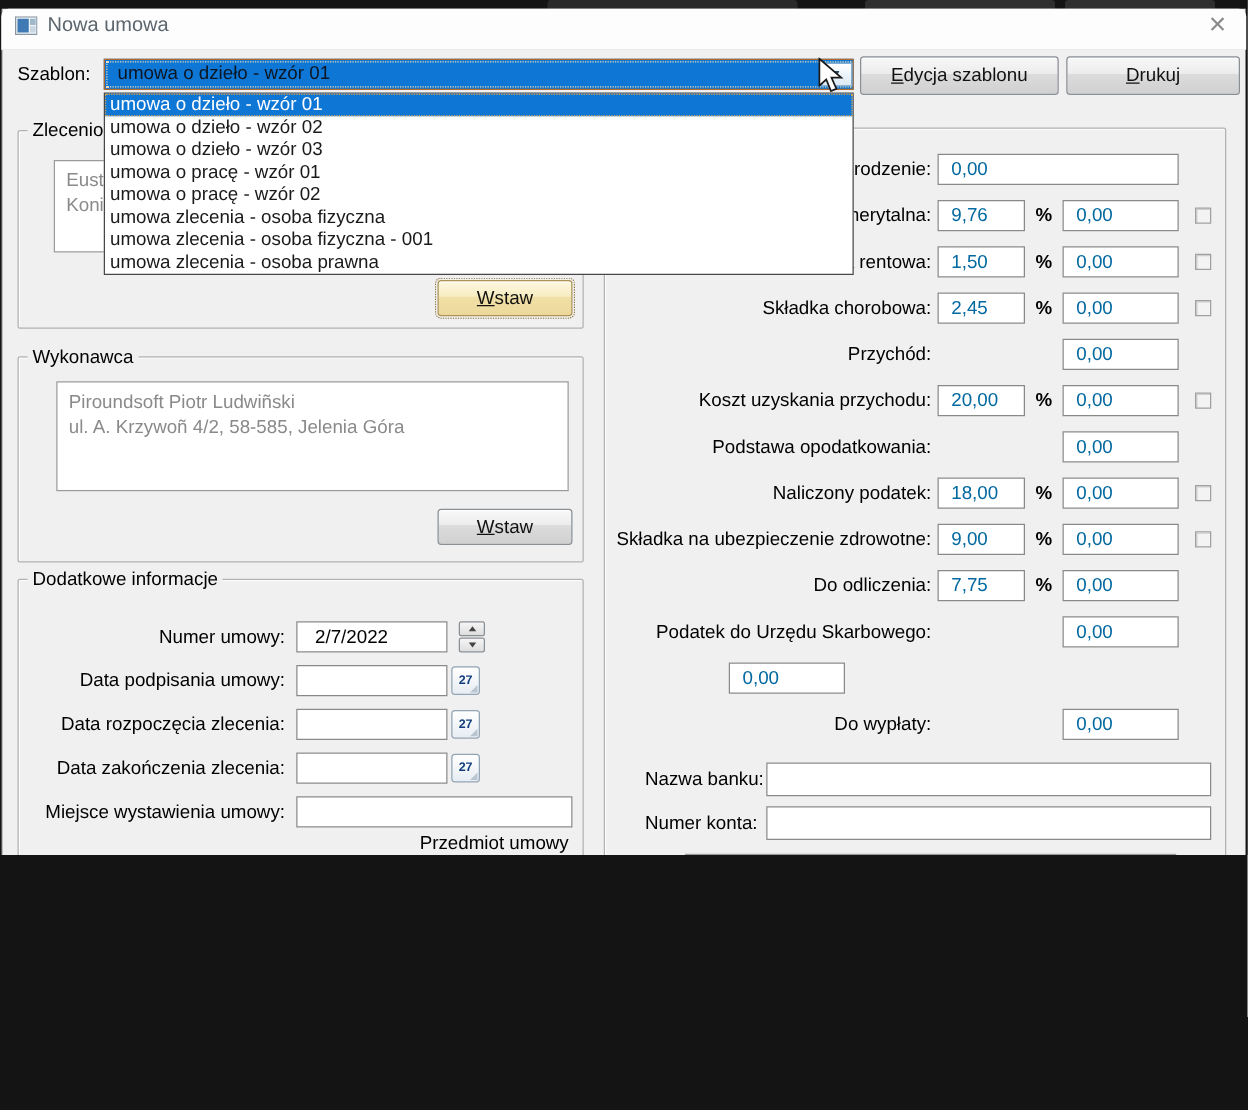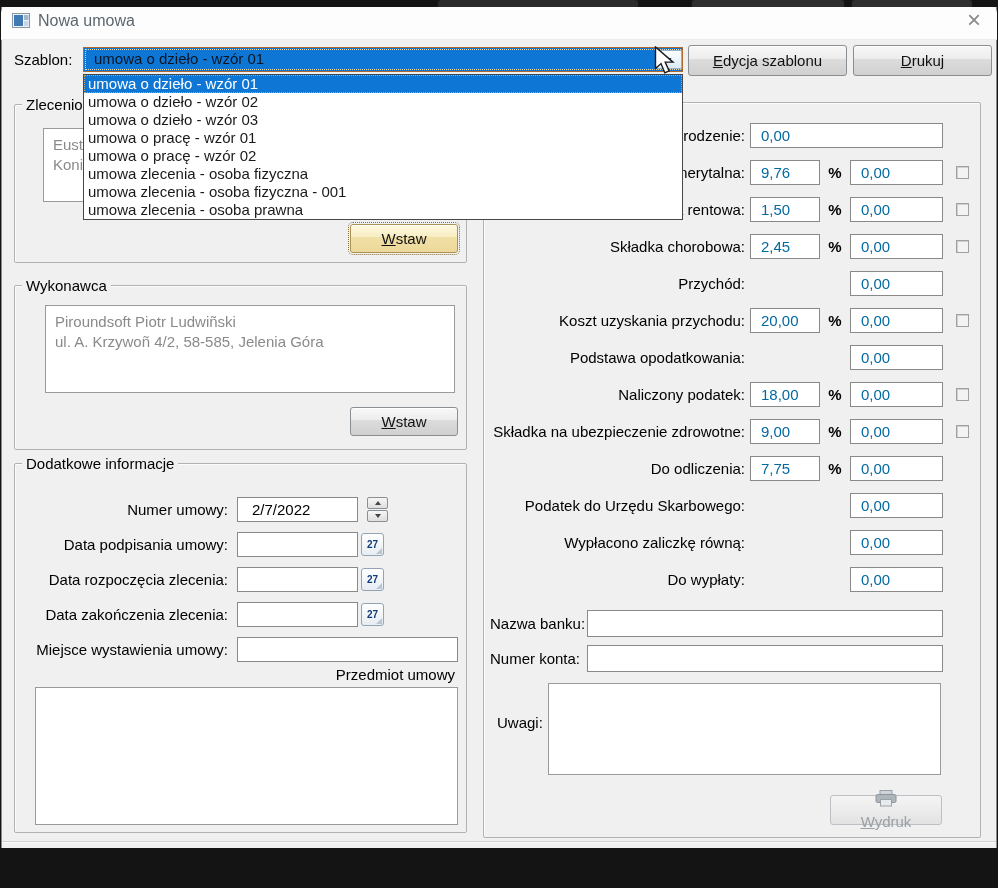--- a/index.html
+++ b/index.html
@@ -1,17 +1,17 @@
 <!DOCTYPE html>
 <html><head>
 <meta charset="utf-8">
 <style>
   html,body{margin:0;padding:0;background:#141414;}
   *{box-sizing:border-box;}
-  .stage{position:relative;width:998px;height:848px;overflow:hidden;font-family:"Liberation Sans",sans-serif;font-size:15px;color:#000;}
+  .stage{position:relative;width:998px;height:684px;overflow:hidden;font-family:"Liberation Sans",sans-serif;font-size:15px;color:#000;}
   
   .tabstrip{position:absolute;left:0;top:0;width:998px;height:7px;background:#141414;}
   .tabstrip .seg{position:absolute;top:0;height:7px;background:#2f2f2f;border-radius:3px 3px 0 0;}
   
   .dialog{position:absolute;left:1px;top:7px;width:996px;height:881px;background:#f0f0f0;border:1px solid #8a8a8a;border-top:none;border-radius:0 0 6px 6px;}
   .titlebar{position:absolute;left:1px;top:7px;width:996px;height:33px;background:#fdfdfd;border-radius:6px 6px 0 0;border-bottom:1px solid #ececec;}
   .title-text{position:absolute;left:38px;top:12px;font-size:16px;color:#5c666e;}
   .app-icon{position:absolute;left:12px;top:13px;}
   .close-x{position:absolute;left:958px;top:6px;width:32px;height:28px;display:flex;align-items:center;justify-content:center;font-size:24px;font-weight:300;color:#8a8a8a;cursor:default;}
   
@@ -50,21 +50,21 @@
   
   .prow{display:flex;align-items:center;height:25px;margin-bottom:12px;}
   .plabel{width:267px;padding-right:5px;text-align:right;white-space:nowrap;}
   .pfield{width:70px;text-align:left;padding-left:10px;}
   .psign{width:30px;text-align:center;font-weight:bold;}
   .pvalue{width:93px;padding-left:10px;}
   .pwide{width:193px;padding-left:10px;}
   .pspacer{width:100px;}
   .mt7{margin-top:7px;}
   .cb{width:13px;height:13px;margin-left:13px;background:#f3f3f3;border:1px solid #a0a0a0;box-shadow:inset 1px 1px 0 #cfcfcf;}
-  .bankrow{position:absolute;display:flex;align-items:center;height:27px;}
+  .bankrow{position:absolute;display:flex;align-items:center;height:27px;margin-left:26px;}
   .footer-line{position:absolute;left:2px;top:841px;width:994px;border-top:1px solid #cfcfcf;border-bottom:1px solid #fafafa;}
   .cursor{position:absolute;left:654px;top:46px;z-index:300;}
 </style>
 </head>
 <body>
 
 <div class="stage">
 
   <div class="tabstrip">
     <div class="seg" style="left:438px;width:200px;background:#2a2a2a;"></div>
@@ -239,21 +239,20 @@
       <input class="tfield pvalue gray" value="0,00" style="">
     </div>
 
     <div class="prow mt7">
       <div class="plabel">Podatek do Urzędu Skarbowego:</div>
       <div class="pspacer"></div>
       <input class="tfield pvalue gray" value="0,00" style="">
     </div>
 
     <div class="prow">
-      <div class="plabel">Wypłacono zaliczkę równą:</div>
       <div class="pspacer"></div>
       <input class="tfield pvalue gray" value="0,00" style="">
     </div>
 
     <div class="prow">
       <div class="plabel">Do wypłaty:</div>
       <div class="pspacer"></div>
       <input class="tfield pvalue gray" value="0,00" style="">
     </div>
   </div>

